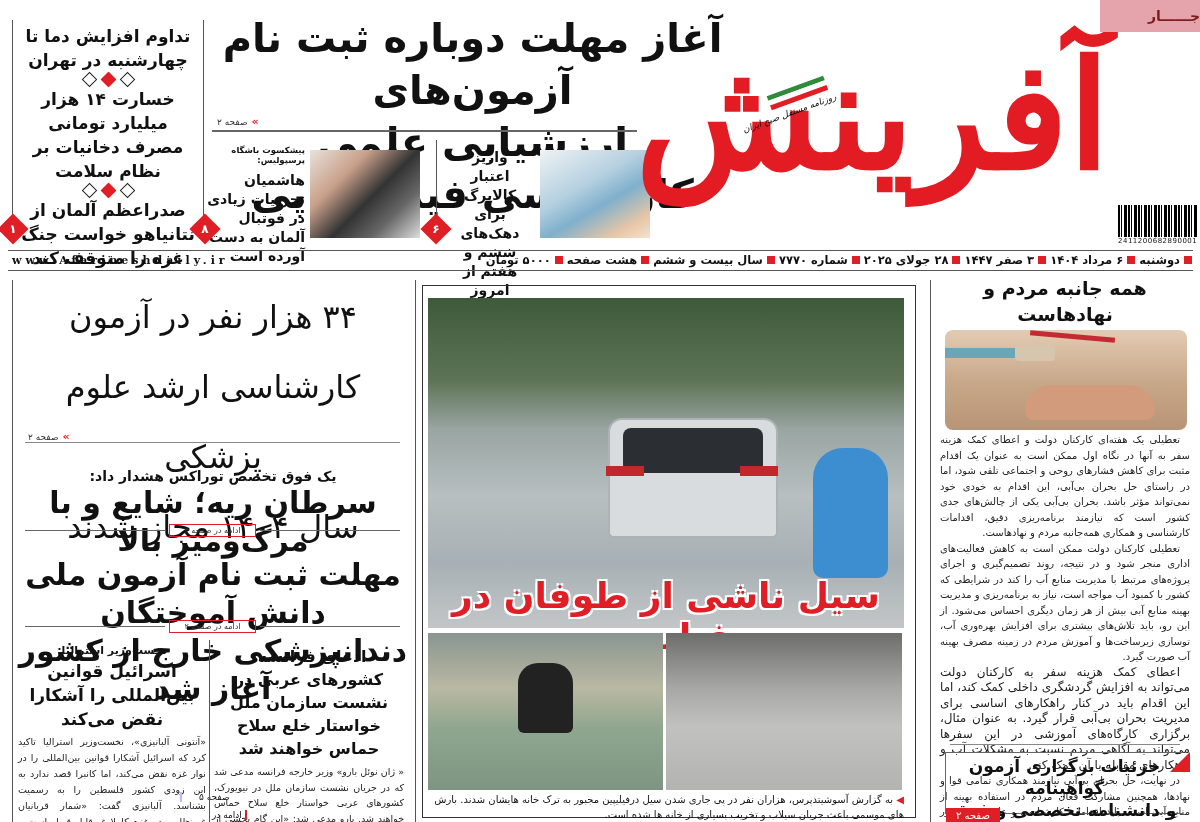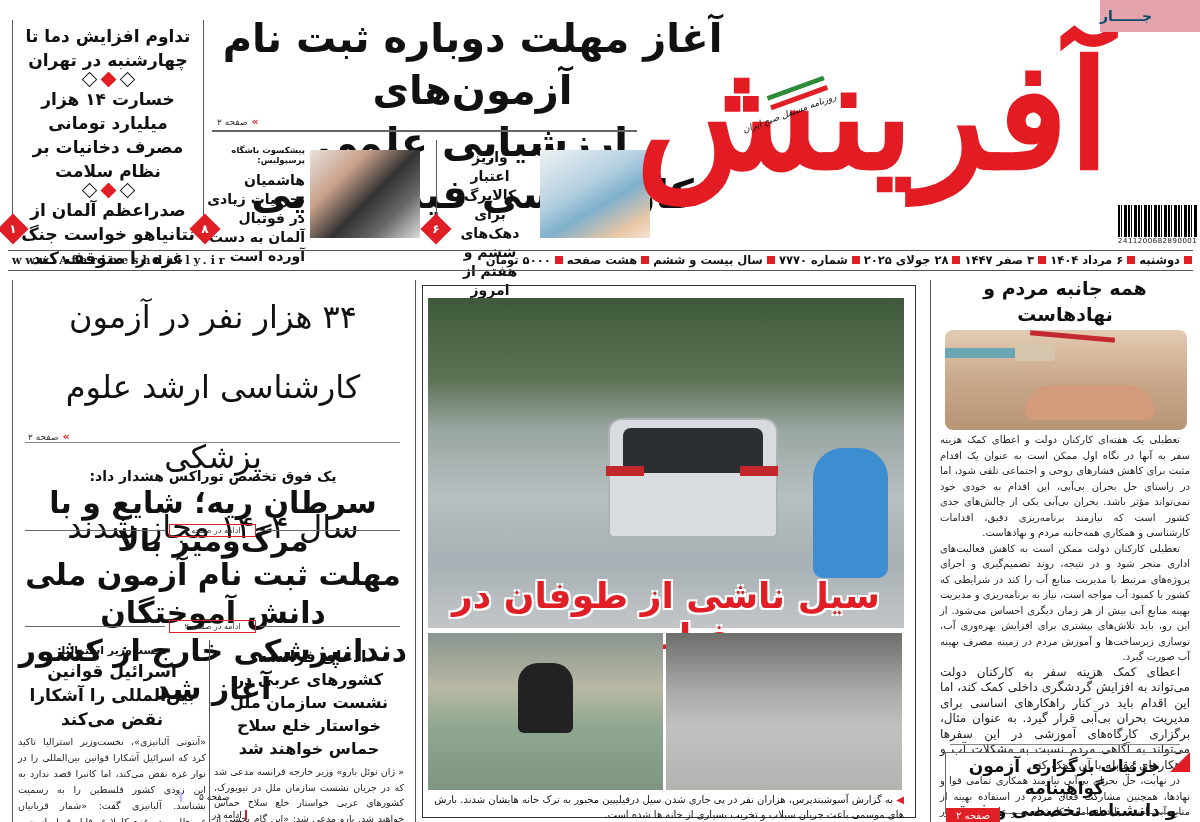--- a/index.html
+++ b/index.html
@@ -84,21 +84,21 @@
 </div>
 <div class="photo" style="left:540px;top:150px;width:110px;height:88px;background:linear-gradient(150deg,#eef2f4 0%,#b5d0e0 40%,#7fb0cc 60%,#e9c7a6 85%,#f3e3d0 100%)"></div>
 
 <div class="abs logo" style="left:740px;top:-10px;width:370px;height:250px;font-size:150px;line-height:250px;text-align:center;direction:rtl">آفرینش</div>
 <div class="abs" style="left:770px;top:85px;width:60px;height:30px;transform:rotate(-20deg)">
   <div style="height:5px;background:#2e8b3a"></div>
     <div style="height:5px;background:#fff"></div>
     <div style="height:5px;background:#e01e25"></div>
 </div>
 <div class="abs" style="left:740px;top:108px;font-size:9px;font-style:italic;transform:rotate(-20deg);direction:rtl">روزنامه مستقل صبح ایران</div>
-<div class="abs" style="left:1100px;top:0;width:100px;height:32px;background:#e5a3ab;color:#0c4a6e;font-size:14px;font-weight:bold;text-align:left;line-height:32px">جــــــار</div>
+<div class="abs" style="left:1100px;top:0;width:100px;height:32px;background:#e5a3ab;color:#7f1d1d;font-size:14px;font-weight:bold;text-align:right;line-height:32px">جــــــار</div>
 <div class="abs barcode" style="left:1118px;top:205px;width:80px;height:32px"></div>
 <div class="abs" style="left:1118px;top:237px;font-size:7px;letter-spacing:0.5px">2411200682890001</div>
 
 <div class="hline" style="left:8px;top:250px;width:1185px"></div>
 <div class="abs" style="left:12px;top:254px;font-size:11px;font-weight:bold;letter-spacing:4px;font-family:'DejaVu Serif',serif">www.Afarineshdaily.ir</div>
 <div class="abs infobar" style="right:8px;top:253px">
   <span class="sq"></span>
     <span>دوشنبه</span>
   <span class="sq"></span>
     <span>۶ مرداد ۱۴۰۴</span>

